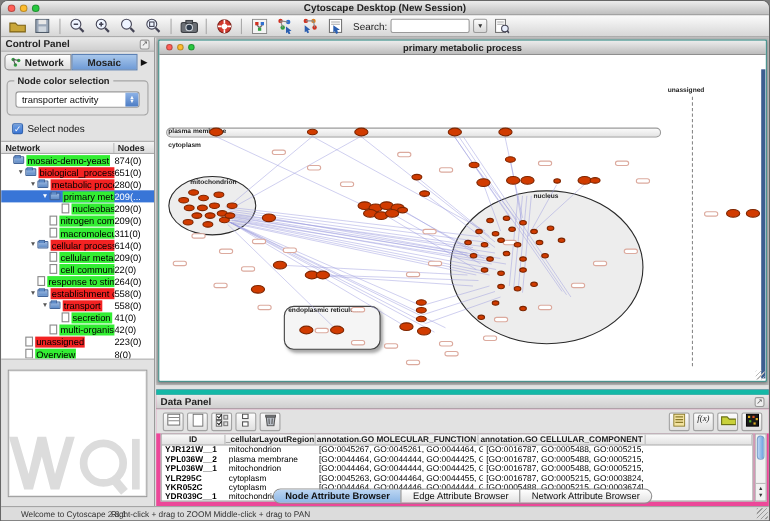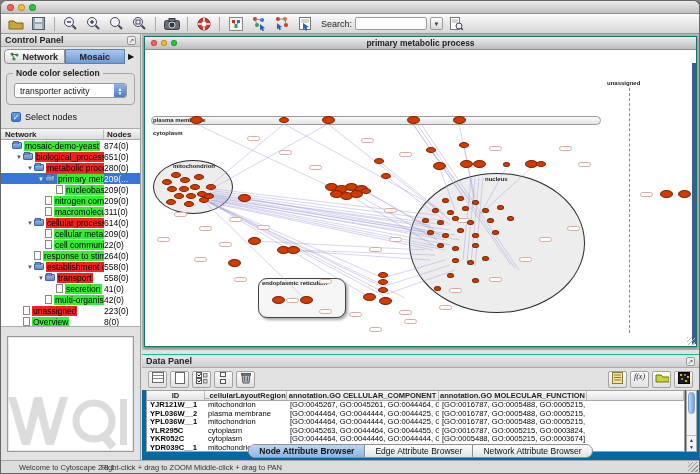--- a/index.html
+++ b/index.html
@@ -113,22 +113,22 @@
     border-left:1px dashed #8a8a8a; z-index:1; }
   .nnode { position:absolute; background:#d13b00; border:1px solid #7e2600; border-radius:50%;
     z-index:4; }
   .npill { position:absolute; border:1px solid #dcaa9e; border-radius:4px; width:13px; height:5px;
     z-index:3; background:#fff; }
   #frame-scroll { position:absolute; right:0px; top:13px; bottom:2px; width:4px; background:#3c5e90; }
   .gripfr { position:absolute; right:1px; bottom:1px; width:8px; height:8px;
     background:repeating-linear-gradient(135deg,#bbb 0 1px,transparent 1px 3px); }
 
   
-  #data-panel { position:absolute; left:141px; right:0; top:353px; bottom:13px; background:#0369a1;
-    border-top:1px solid #14b8a6; }
+  #data-panel { position:absolute; left:141px; right:0; top:353px; bottom:13px; background:#ec4899;
+    border-top:5px solid #14b8a6; }
   .dp-toolbar { height:22px; display:flex; align-items:center; gap:3px; padding:0 6px;
     background:#e2e2e2; }
   .dpbtn { width:19px; height:17px; background:linear-gradient(#fdfdfd,#e0e0e0);
     border:1px solid #a2a2a2; border-radius:2px; display:flex; align-items:flex-start; justify-content:center; }
   .dp-right { margin-left:auto; display:flex; gap:3px; }
   .fx { font-size:8px; font-style:italic; font-family:"Liberation Serif", serif; color:#222; }
   #dp-table { position:absolute; left:4px; right:14px; top:35px; height:62px; background:#fff;
     border:1px solid #9f9f9f; overflow:hidden; }
   .dp-hrow { display:flex; height:10px; background:linear-gradient(#fafafa,#e2e2e2);
     border-bottom:1px solid #aaa; }
@@ -166,20 +166,21 @@
 <body>
 
 <div id="window">
 
   <div class="titlebar">
     <div class="lights">
       <span class="light l-red"></span>
       <span class="light l-yel"></span>
       <span class="light l-grn"></span>
     </div>
+    <span class="wtitle">Cytoscape Desktop (New Session)</span>
   </div>
 
   <div class="toolbar">
     <span class="tbtn">
       <svg width="16" height="12">
           <path d="M1 3 h5 l2 2 h7 v6 h-14 z" fill="#c9a63a" stroke="#7c6216"></path>
         </svg>
       </span>
     <span class="tbtn">
       <svg width="13" height="13">
@@ -711,22 +712,22 @@
               <rect x="3" y="6" width="2" height="2" fill="#50b020"></rect>
               <rect x="7" y="8" width="2" height="2" fill="#e0b020"></rect>
             </svg>
           </span>
       </span>
     </div>
     <div id="dp-table">
         <div class="dp-hrow">
           <span class="dp-hcell" style="width: 58px;">ID</span>
           <span class="dp-hcell" style="width: 82px;">_cellularLayoutRegion</span>
+          <span class="dp-hcell" style="width: 148px;">annotation.GO MOLECULAR_FUNCTION</span>
           <span class="dp-hcell" style="width: 152px;">annotation.GO CELLULAR_COMPONENT</span>
-          <span class="dp-hcell" style="width: 148px;">annotation.GO MOLECULAR_FUNCTION</span>
           <span class="dp-hcell" style="flex: 1 1 0%;"></span>
         </div>
         <div class="dp-row">
           <span class="dp-cell idc" style="width: 58px;">YJR121W__1</span>
           <span class="dp-cell" style="width: 82px;">mitochondrion</span>
           <span class="dp-cell" style="width: 152px;">[GO:0045267, GO:0045261, GO:0044464, G...</span>
           <span class="dp-cell" style="width: 148px;">[GO:0016787, GO:0005488, GO:0005215, G...</span>
         </div>
         <div class="dp-row">
           <span class="dp-cell idc" style="width: 58px;">YPL036W__2</span>

